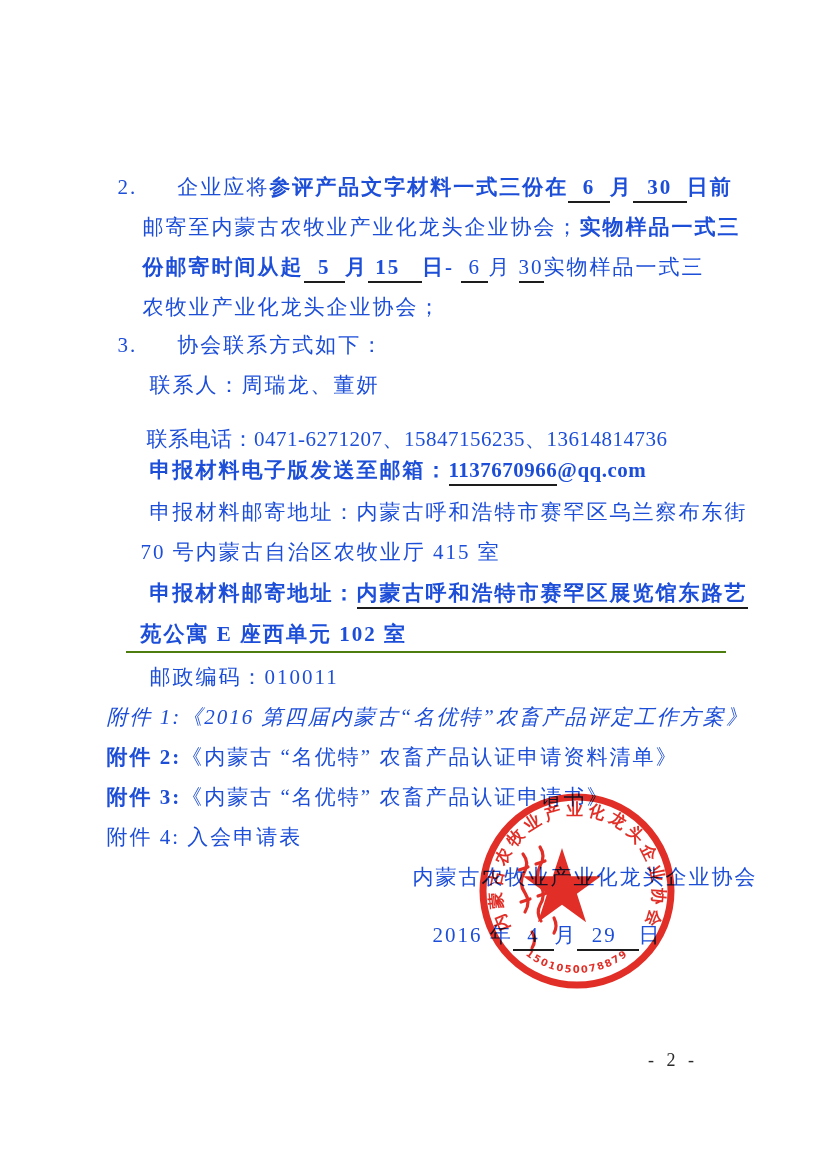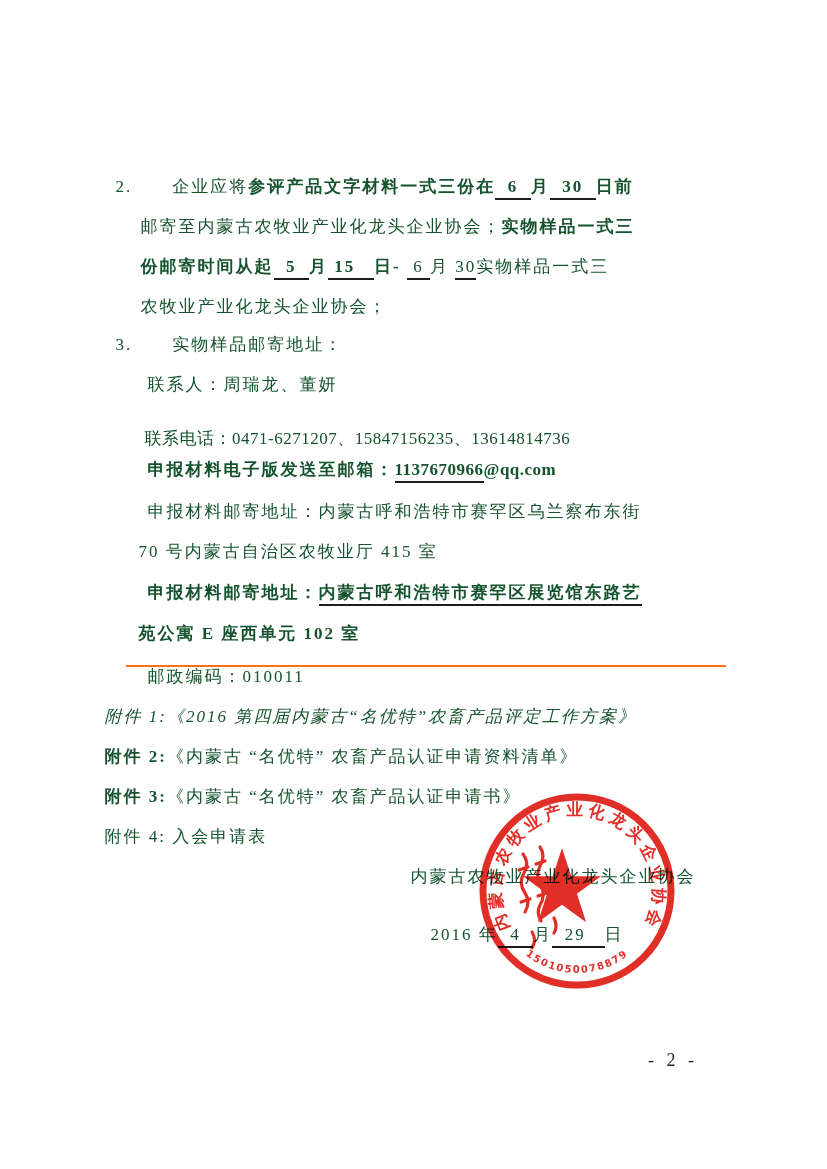--- a/index.html
+++ b/index.html
@@ -2,30 +2,30 @@
 <html><head>
 <meta charset="utf-8">
 <style>
   html,body{margin:0;padding:0;}
   body{
     width:827px;height:1169px;position:relative;background:#ffffff;
     font-family:"Liberation Serif","DejaVu Serif",serif;
     color:#1d1d1d;overflow:hidden;
   }
   .line{
-    position:absolute;white-space:pre;font-size:17px;letter-spacing:2px;
-    color:#14532d;line-height:30px;
+    position:absolute;white-space:pre;font-size:21px;letter-spacing:2px;
+    color:#1d4ed8;line-height:30px;
   }
   .b{font-weight:700;}
   .u{border-bottom:2px solid #1d1d1d;padding-bottom:2px;}
   .tight{letter-spacing:0.5px;}
   .marker{display:inline-block;}
   .gap{display:inline-block;width:40px;}
   .full-underline{
-    border-bottom:2px solid #f97316;padding-bottom:16px;width:600px;
+    border-bottom:2px solid #4d7c0f;padding-bottom:2px;width:600px;
   }
   .footer{
     position:absolute;left:648px;top:1050px;font-size:18px;letter-spacing:4px;color:#2a2a2a;
   }
   .seal-wrap{
     position:absolute;left:466px;top:792px;width:222px;height:202px;
     mix-blend-mode:multiply;opacity:0.94;pointer-events:none;
   }
   .ring-text{font-size:16.5px;font-weight:700;fill:#df221a;letter-spacing:4.5px;
     font-family:"Liberation Serif","DejaVu Serif",serif;}
@@ -45,21 +45,21 @@
 
 <div class="line" style="left:128px;top:222px;">
   <span class="b">份邮寄时间从起</span><span class="b u">  5  </span><span class="b">月</span><span class="b u"> 15   </span><span class="b">日- </span><span class="u"> 6 </span><span>月 </span><span class="u">30</span><span>实物样品一式三</span>
 </div>
 
 <div class="line" style="left:128px;top:262px;">
   <span>农牧业产业化龙头企业协会；</span>
 </div>
 
 <div class="line" style="left:103px;top:300px;">
-  <span class="marker">3.</span><span class="gap"></span><span>实物样品邮寄地址：</span>
+  <span class="marker">3.</span><span class="gap"></span><span>协会联系方式如下：</span>
 </div>
 
 <div class="line" style="left:135px;top:340px;">
   <span>联系人：周瑞龙、董妍</span>
 </div>
 
 <div class="line tight" style="left:135px;top:394px;">
   <span>联系电话：0471-6271207、15847156235、13614814736</span>
 </div>
 

